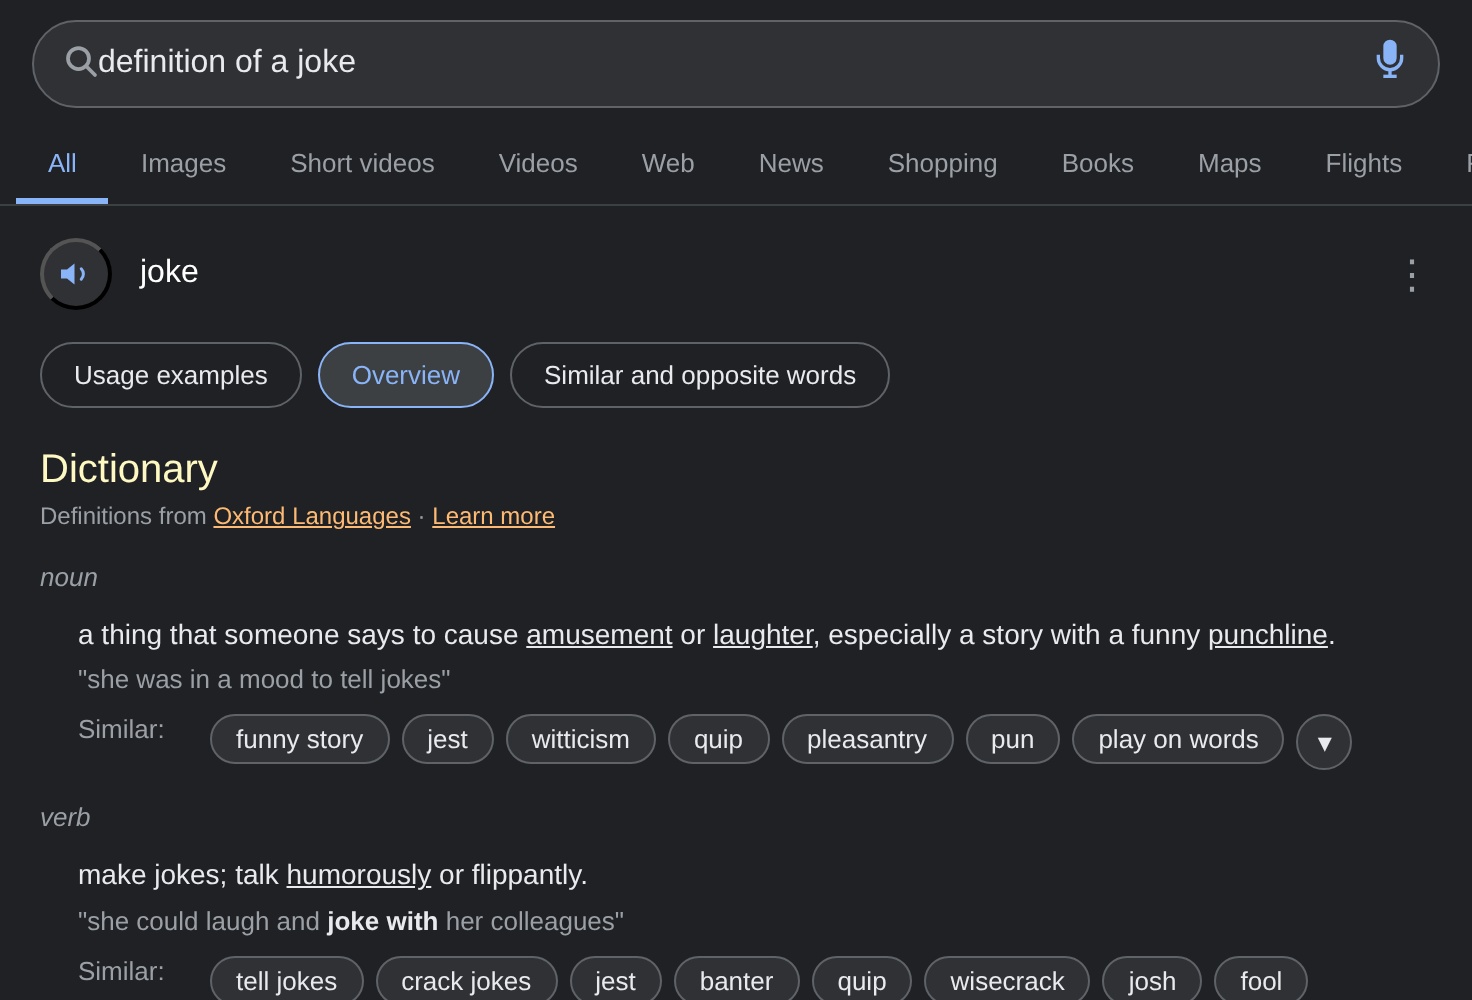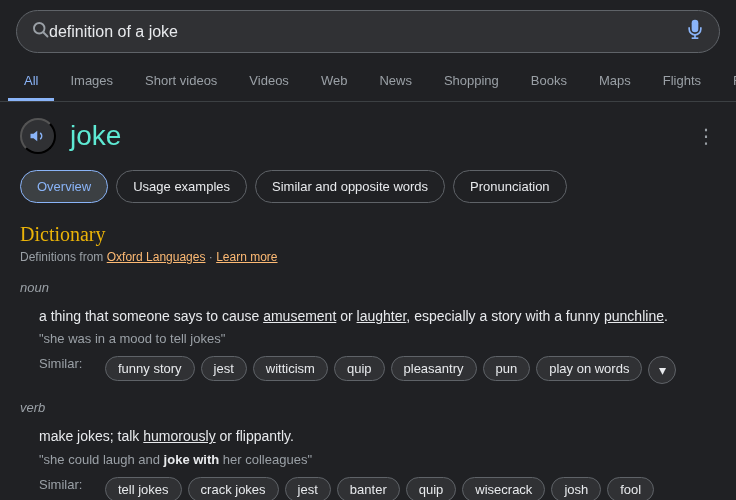--- a/index.html
+++ b/index.html
@@ -86,23 +86,23 @@
       width: 36px;
       height: 36px;
       display: flex;
       align-items: center;
       justify-content: center;
       cursor: pointer;
       color: #8ab4f8;
       font-size: 18px;
     }
     .word-title {
-      font-size: 28px;
+      font-size: 16px;
       font-weight: 400;
-      color: #5eead4;
+      color: #ffffff;
     }
     .more-options-btn {
       color: #9aa0a6;
       font-size: 20px;
       cursor: pointer;
     }
 
     
     .dict-tabs {
       display: flex;
@@ -273,27 +273,26 @@
           <polygon points="11 5 6 9 2 9 2 15 6 15 11 19 11 5"></polygon>
           <path d="M15.5 8.5a5 5 0 0 1 0 7" stroke="#8ab4f8" stroke-width="2" fill="none" stroke-linecap="round"></path>
         </svg>
       </button>
       <span class="word-title">joke</span>
     </div>
     <span class="more-options-btn">⋮</span>
   </div>
 
   <div class="dict-tabs">
+    <button class="dict-tab">Usage examples</button>
     <button class="dict-tab active">Overview</button>
-    <button class="dict-tab">Usage examples</button>
     <button class="dict-tab">Similar and opposite words</button>
-    <button class="dict-tab">Pronunciation</button>
-  </div>
-
-  <div style="font-size:20px; font-weight:400; color:#eab308; margin-bottom:4px;font-family:Liberation Serif, serif;">Dictionary</div>
+  </div>
+
+  <div style="font-size:20px; font-weight:400; color:#fef9c3; margin-bottom:4px;">Dictionary</div>
   <div class="dict-source">
     <span>Definitions from</span>
     <a href="#">Oxford Languages</a>
     · <a href="#">Learn more</a>
   </div>
 
   <div class="dict-section-title">noun</div>
 
   <div class="definition-block">
     <div class="definition-text">

